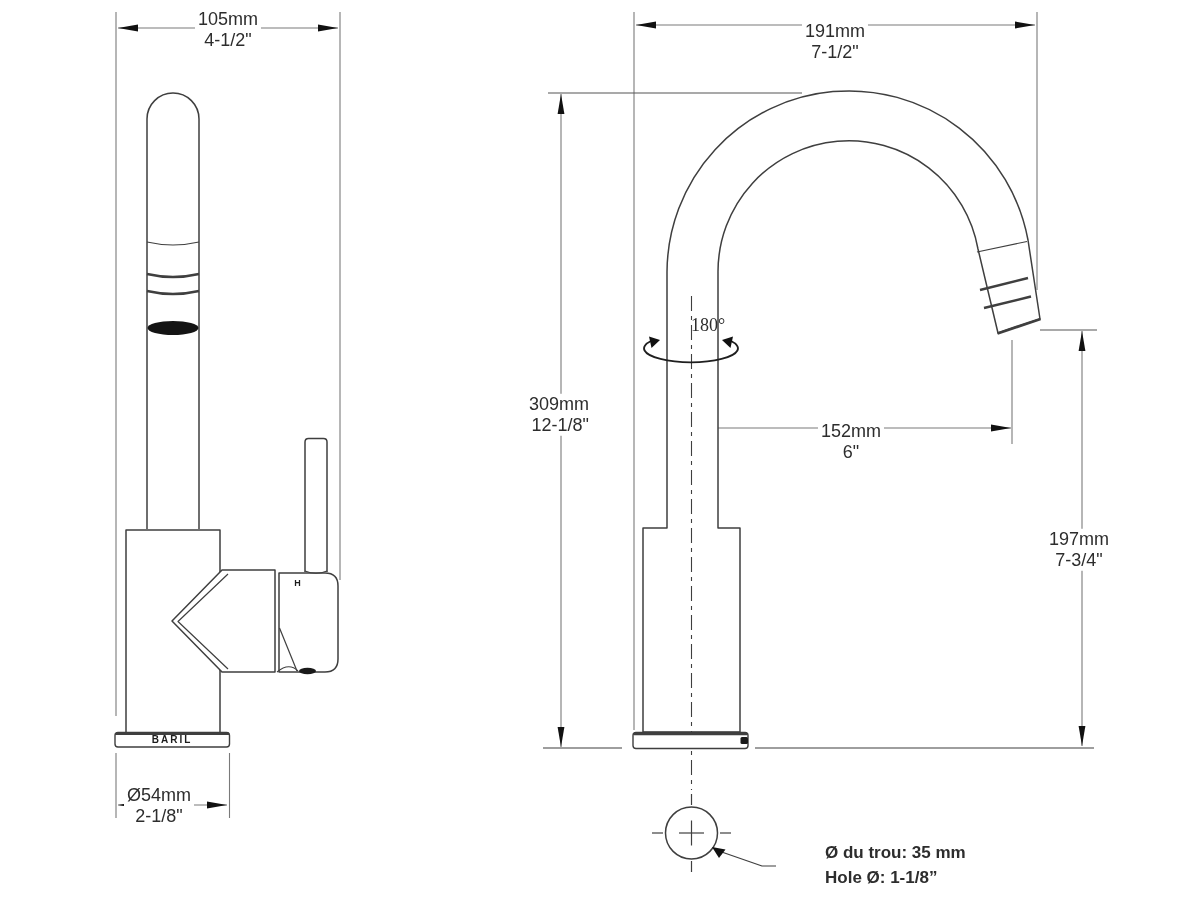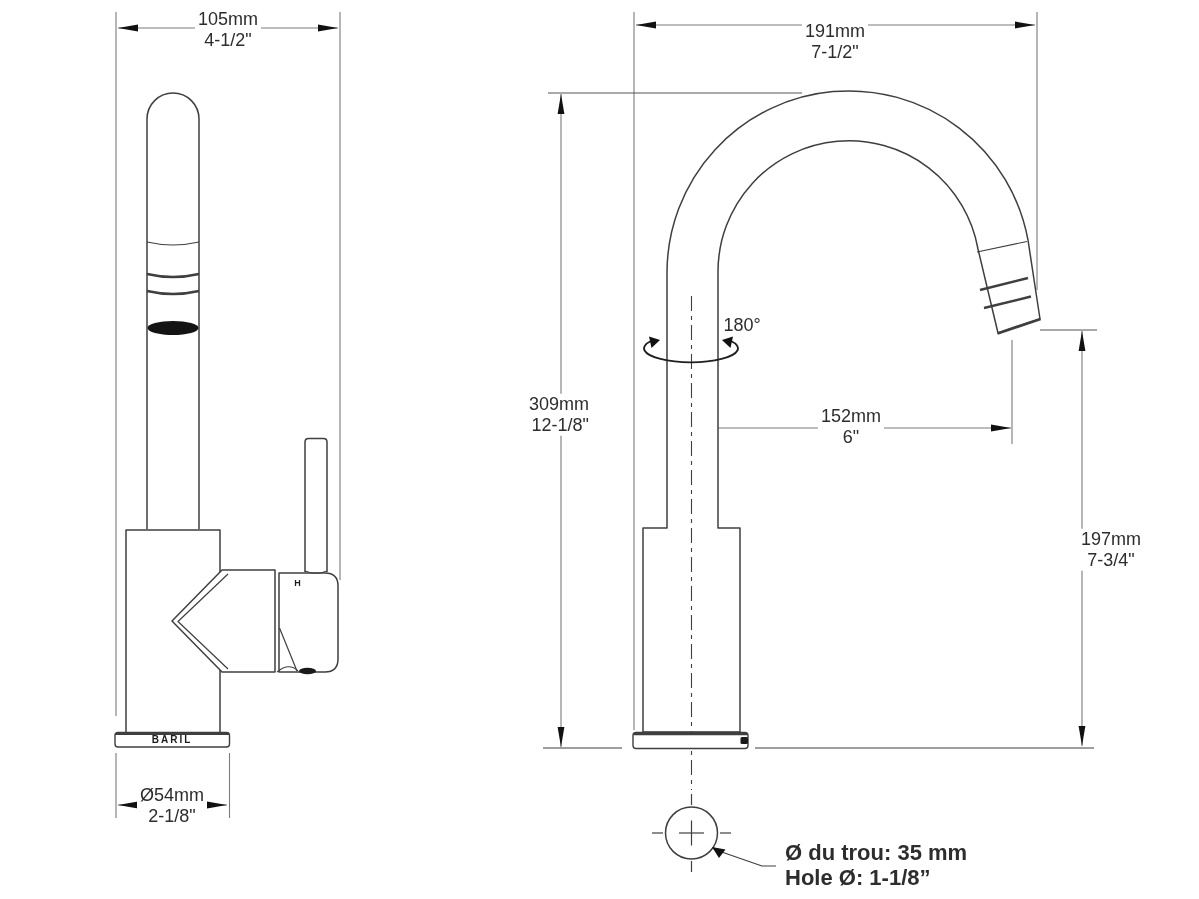--- a/index.html
+++ b/index.html
@@ -8,21 +8,21 @@
     font-family:"Liberation Sans",sans-serif;
   }
   #drawing{position:absolute;left:0;top:0;}
   .lbl{
     position:absolute;transform:translate(-50%,-50%);
     background:#ffffff;color:#2d2d2d;text-align:center;
     font:400 18px/1.18 "Liberation Sans",sans-serif;
     padding:0 3px;white-space:nowrap;
   }
   .lbl.nobg{background:transparent;}
-  .lbl.leftalign{transform:translate(0,-50%);text-align:left;font-weight:700;font-size:22px;}
+  .lbl.leftalign{transform:translate(0,-50%);text-align:left;font-weight:700;font-size:17px;margin-left:40px;}
   .lbl.logo{font:700 10px/1 "Liberation Sans",sans-serif;letter-spacing:2px;color:#1c1c1c;background:transparent;padding:14px;}
   .lbl.hmark{font:700 9px/1 "Liberation Sans",sans-serif;color:#1c1c1c;background:transparent;padding:0;}
   .lbl.angle{font-weight:400;}
 </style>
 </head>
 <body>
 
 <div id="stage">
 
   <svg id="drawing" width="1199" height="899" viewBox="0 0 1199 899" fill="none" stroke-linecap="butt" stroke-linejoin="round">
@@ -131,36 +131,36 @@
   <div class="lbl" style="left:835px;top:26px;margin-top:16px;">
     <div>191mm</div>
     <div>7-1/2"</div>
   </div>
 
   <div class="lbl" style="left:559px;top:415px;text-align:right;">
     <div>309mm</div>
     <div>12-1/8"</div>
   </div>
 
-  <div class="lbl" style="left:851px;top:427px;">
+  <div class="lbl" style="left:851px;top:442px;">
     <div>152mm</div>
     <div>6"</div>
   </div>
 
-  <div class="lbl" style="left:1111px;top:550px;">
+  <div class="lbl" style="left:1079px;top:550px;">
     <div>197mm</div>
     <div>7-3/4"</div>
   </div>
 
-  <div class="lbl" style="left:172px;top:806px;">
+  <div class="lbl" style="left:159px;top:806px;">
     <div>Ø54mm</div>
     <div>2-1/8"</div>
   </div>
 
-  <div class="lbl angle nobg" style="left:742px;top:326px;">180°</div>
+  <div class="lbl angle nobg" style="left:708px;top:326px;font-family:Liberation Serif, serif;">180°</div>
 
   <div class="lbl leftalign nobg" style="left:782px;top:853px;">Ø du trou: 35 mm</div>
   <div class="lbl leftalign nobg" style="left:782px;top:878px;">Hole Ø: 1-1/8”</div>
 
   <div class="lbl logo" style="left:172px;top:740px;">BARIL</div>
 
   <div class="lbl hmark" style="left:297.5px;top:583px;">H</div>
 </div>
 
 </body></html>

